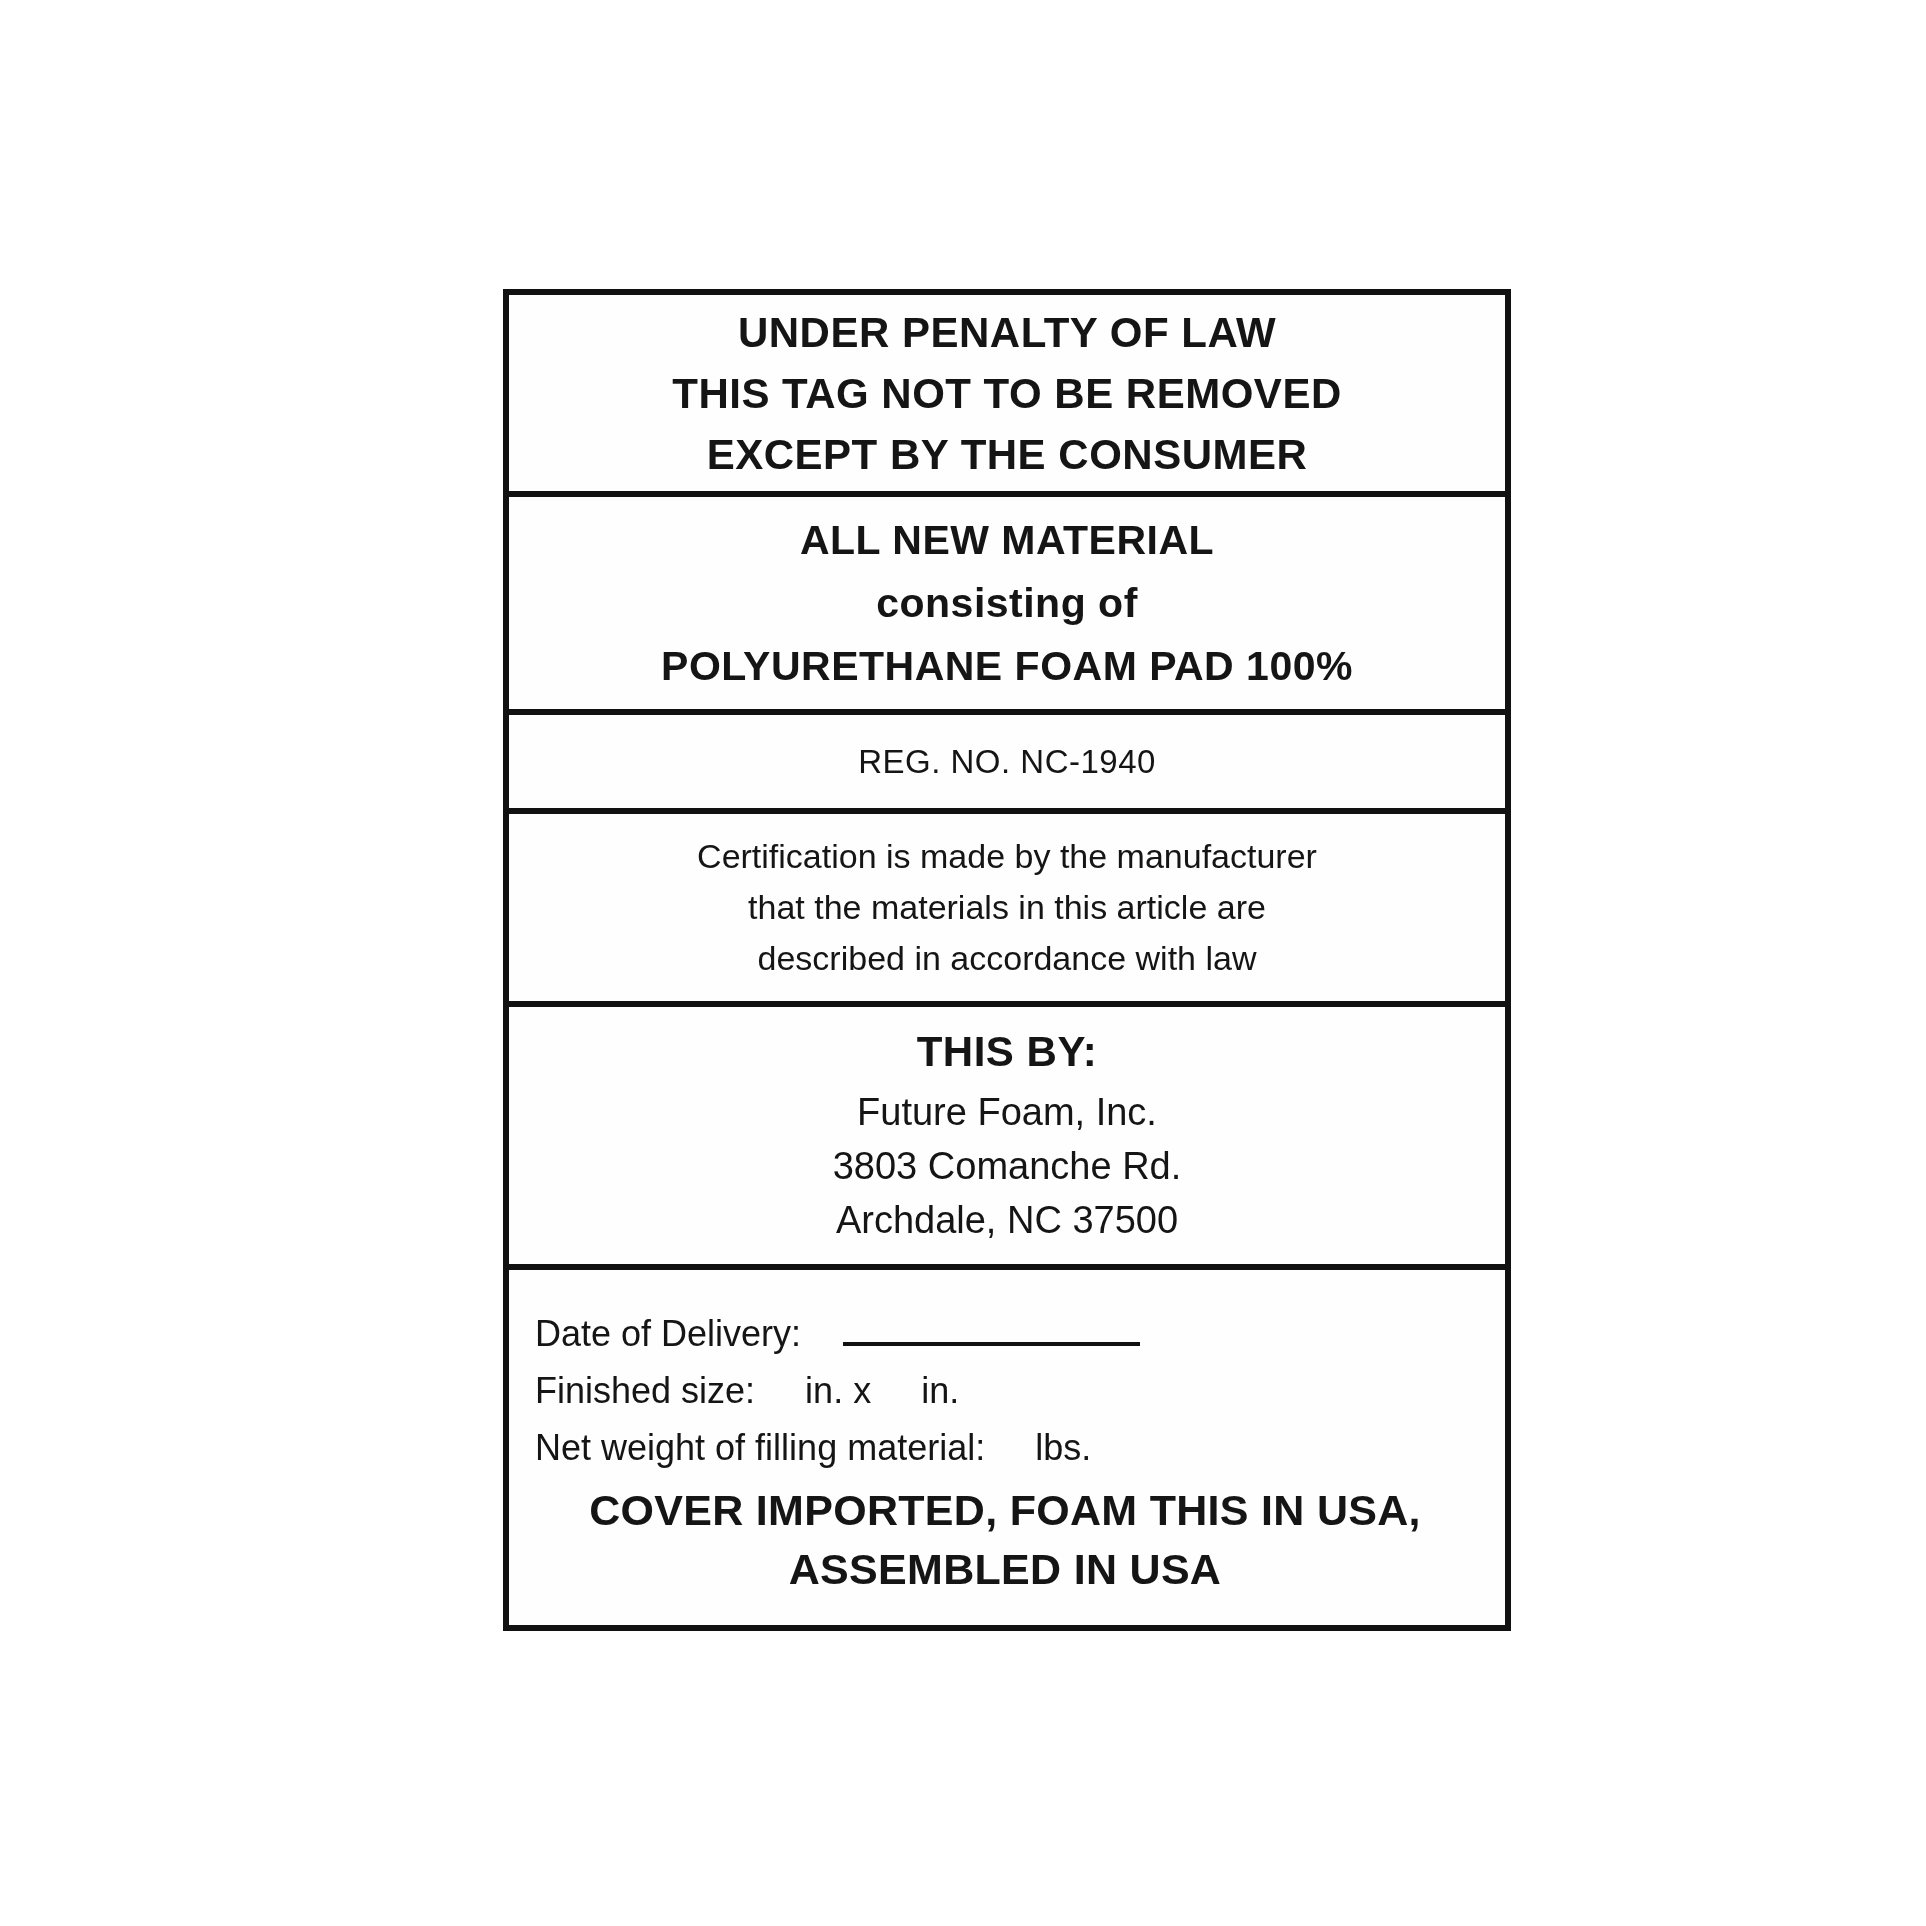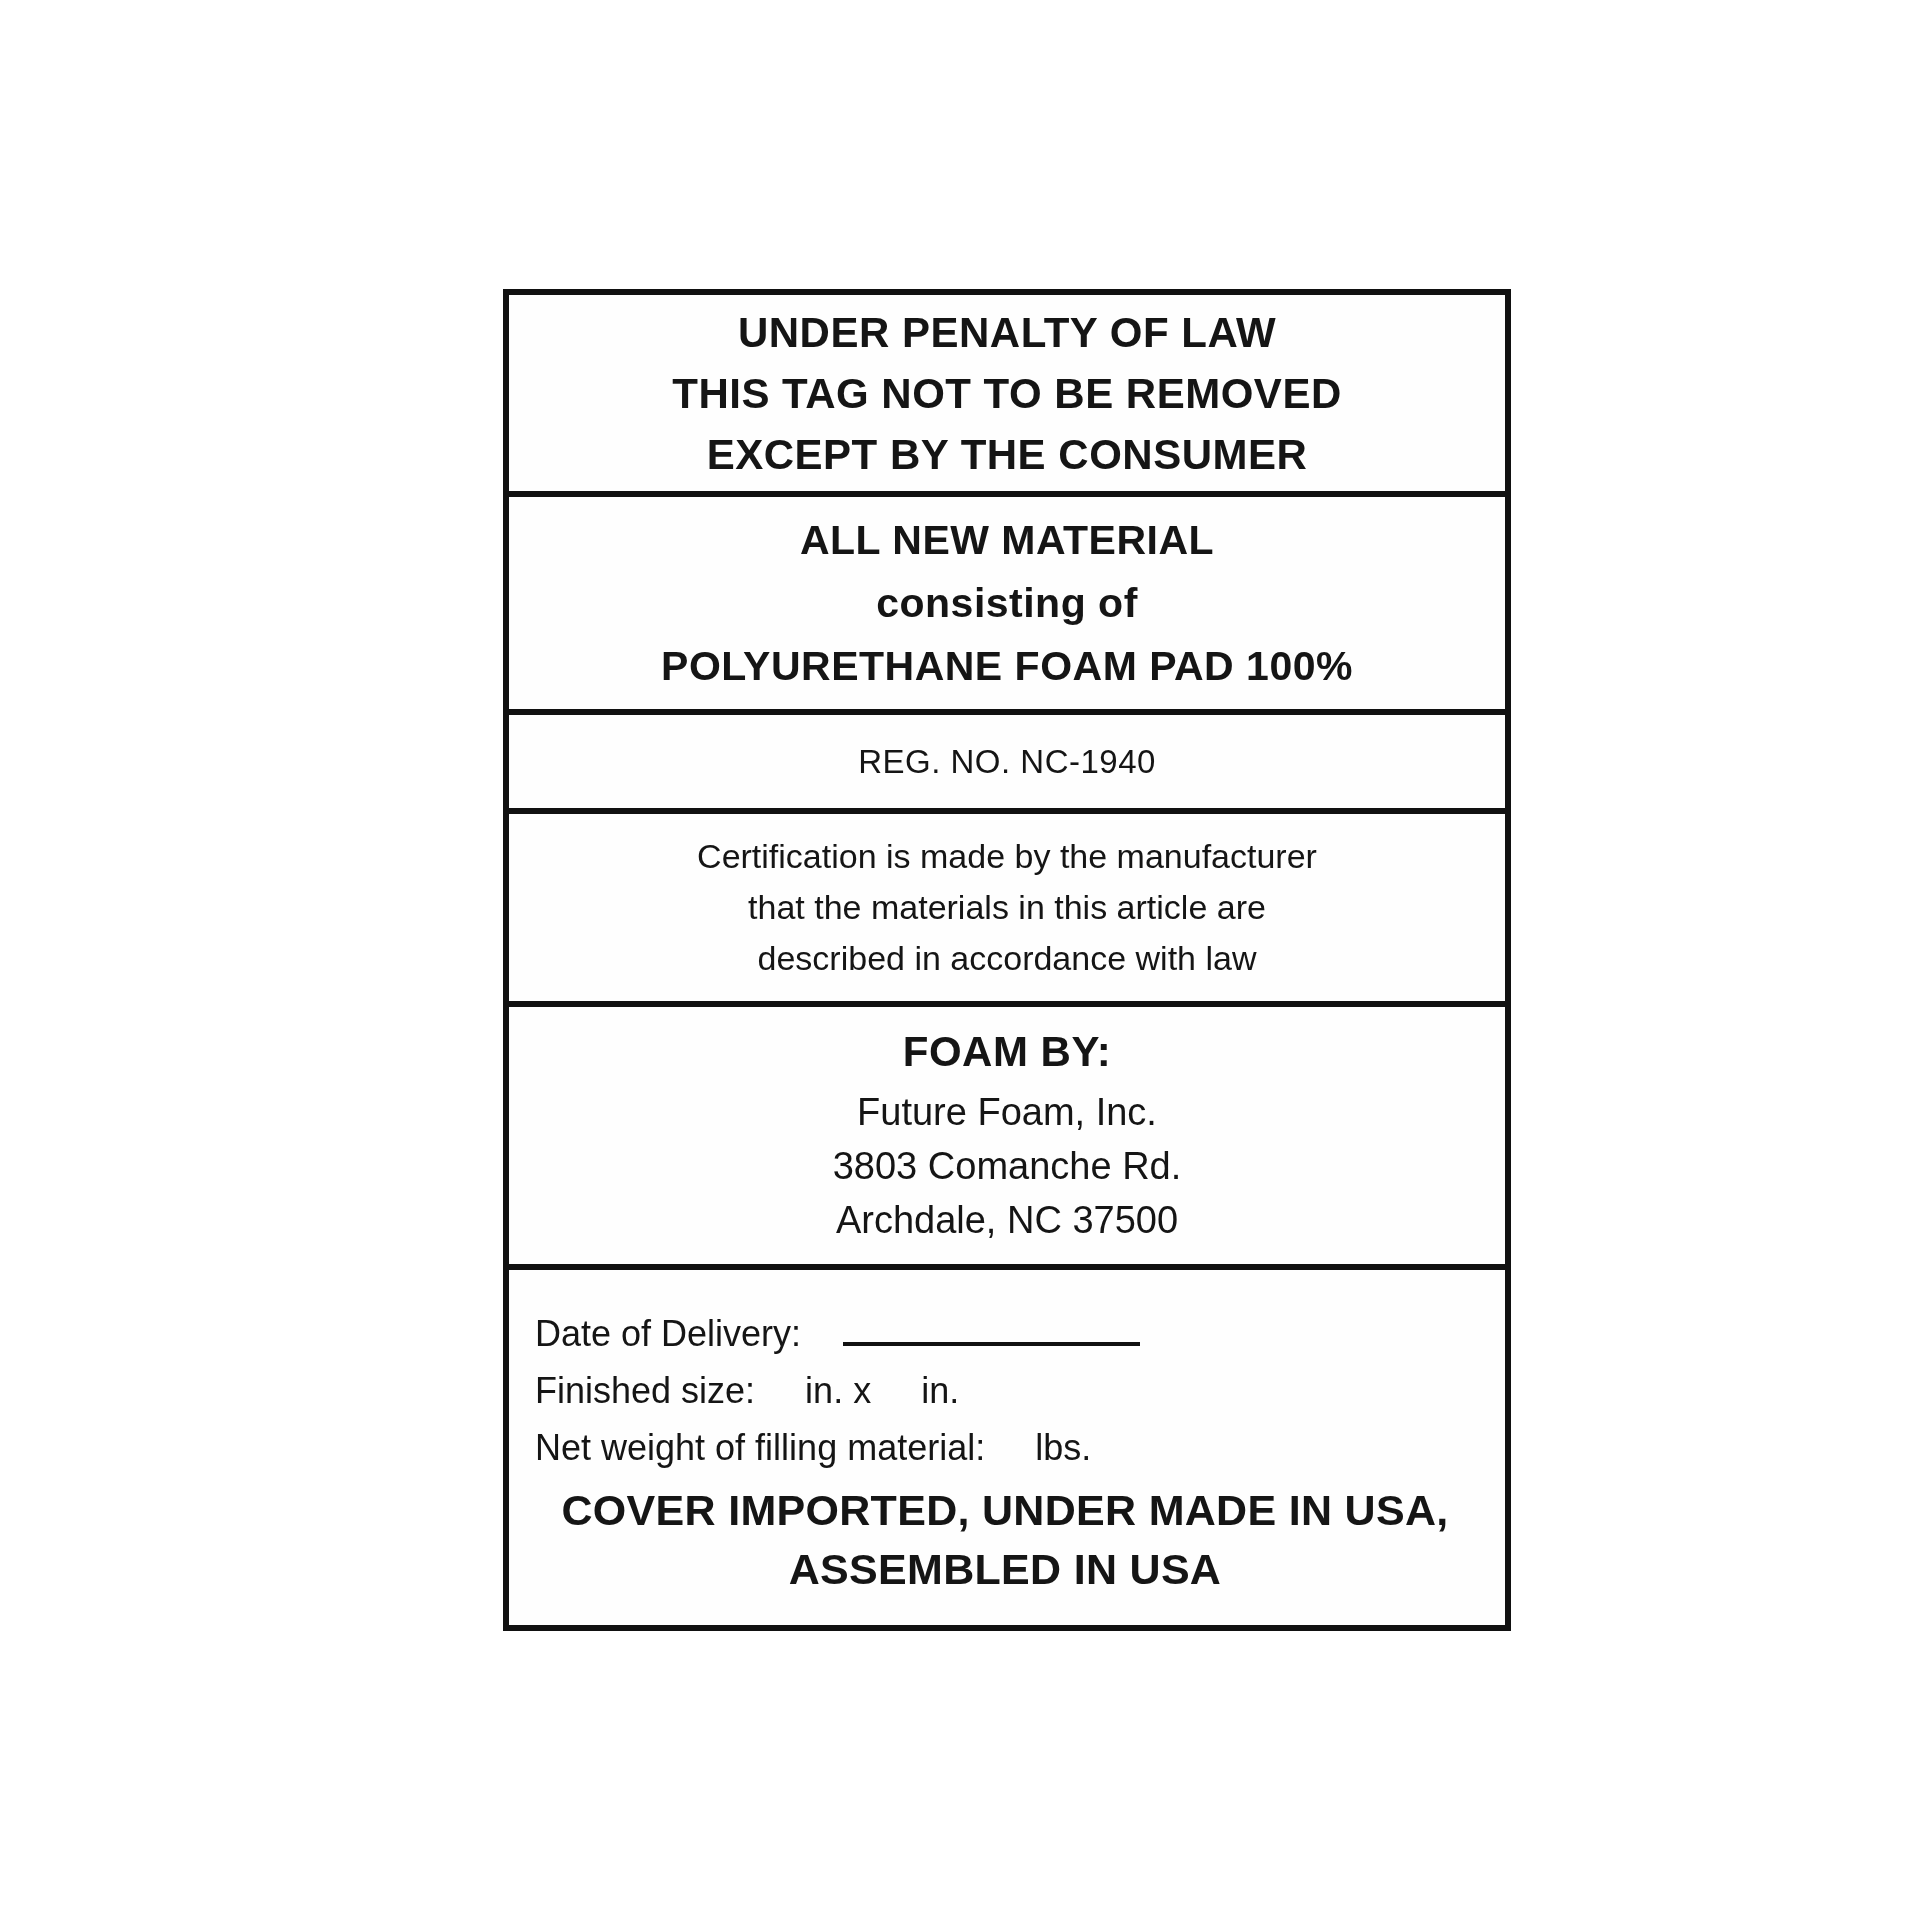--- a/index.html
+++ b/index.html
@@ -134,34 +134,34 @@
       <div class="line">REG. NO. NC-1940</div>
     </div>
 
     <div class="section s4">
       <div class="line">Certification is made by the manufacturer</div>
       <div class="line">that the materials in this article are</div>
       <div class="line">described in accordance with law</div>
     </div>
 
     <div class="section s5">
-      <div class="heading">FOAM BY:</div>
+      <div class="heading">THIS BY:</div>
       <div class="line">Future Foam, Inc.</div>
       <div class="line">3803 Comanche Rd.</div>
       <div class="line">Archdale, NC  37500</div>
     </div>
 
     <div class="section s6">
       <div class="fill-line date-row">
         <span>Date of Delivery:</span>
         <span class="blank-underline"></span>
       </div>
       <div class="fill-line">Finished size:     in. x     in.</div>
       <div class="fill-line">Net weight of filling material:     lbs.</div>
       <div class="footer">
-        <div class="line">COVER IMPORTED, UNDER MADE IN USA,</div>
+        <div class="line">COVER IMPORTED, FOAM THIS IN USA,</div>
         <div class="line">ASSEMBLED IN USA</div>
       </div>
     </div>
 
   </div>
 </div>
 
 
 </body></html>

